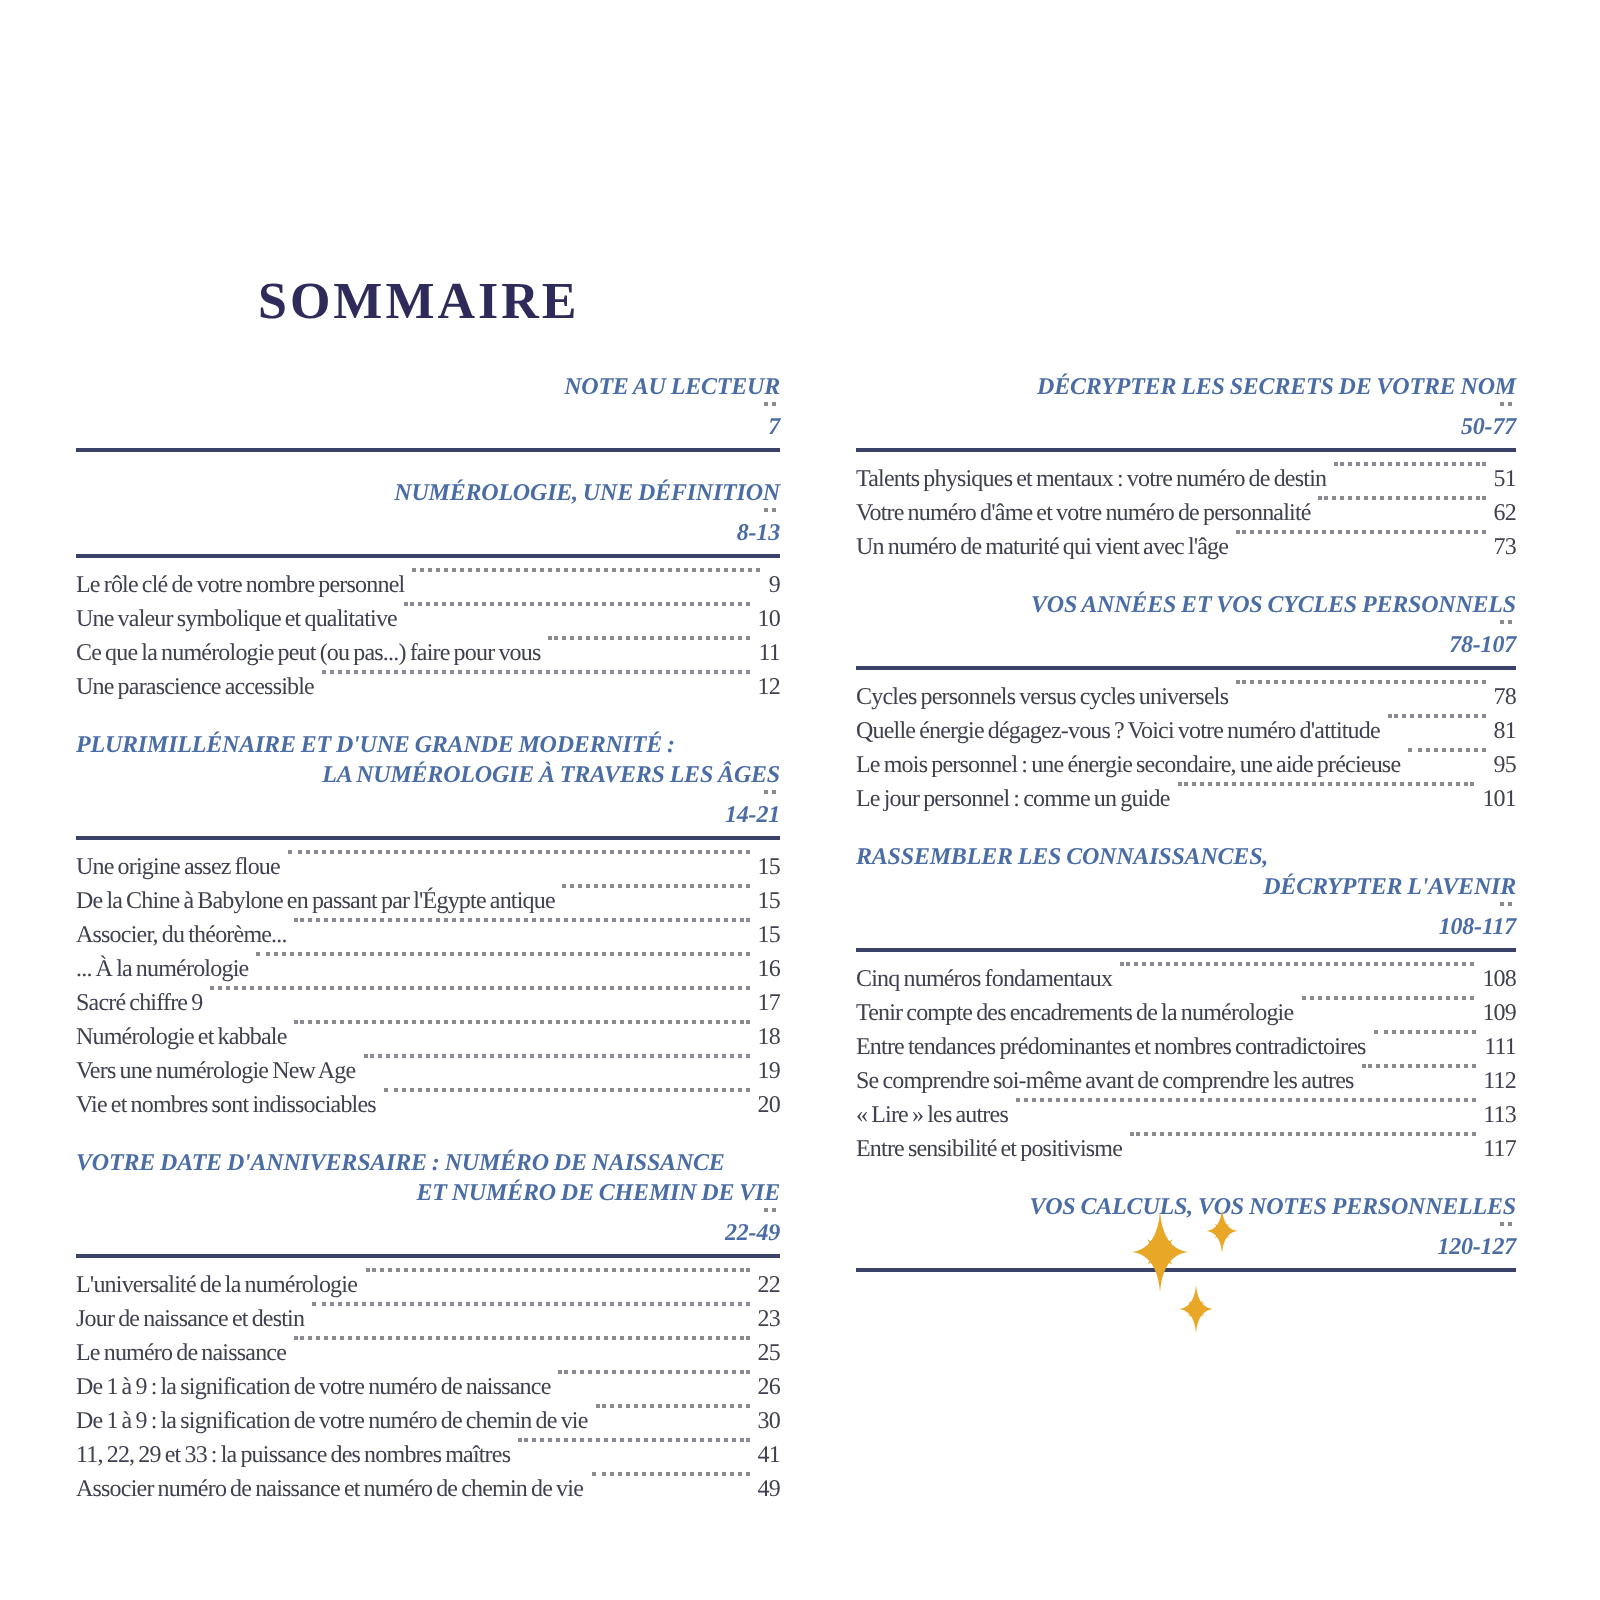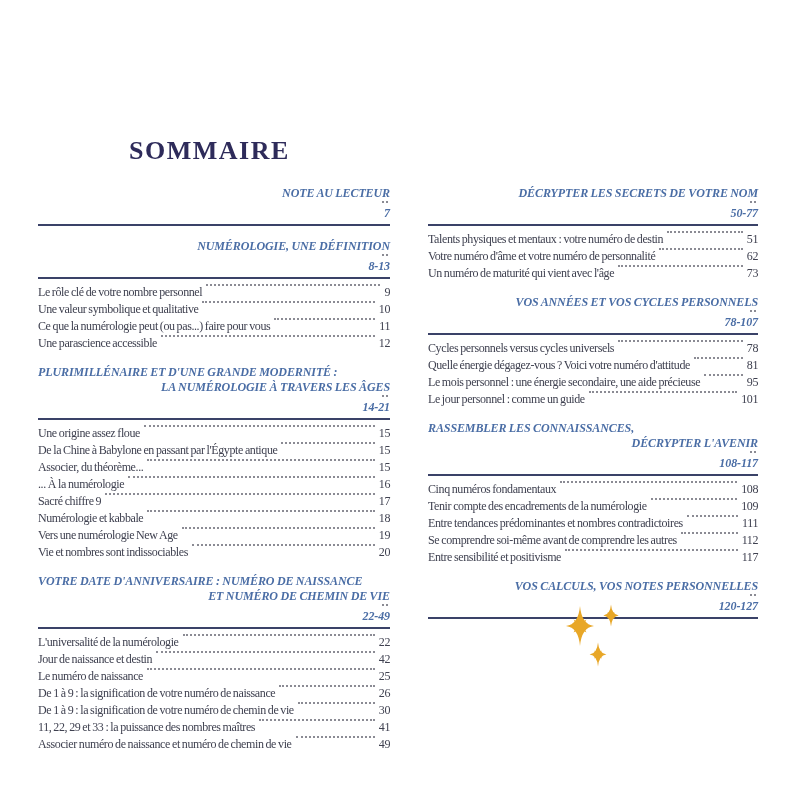--- a/index.html
+++ b/index.html
@@ -146,21 +146,21 @@
         <div class="rule"></div>
         <div class="entries">
           <div class="e-row">
             <span class="e-label">L'universalité de la numérologie</span>
             <span class="dots"></span>
             <span class="pg">22</span>
           </div>
           <div class="e-row">
             <span class="e-label">Jour de naissance et destin</span>
             <span class="dots"></span>
-            <span class="pg">42</span>
+            <span class="pg">23</span>
           </div>
           <div class="e-row">
             <span class="e-label">Le numéro de naissance</span>
             <span class="dots"></span>
             <span class="pg">25</span>
           </div>
           <div class="e-row">
             <span class="e-label">De 1 à 9 : la signification de votre numéro de naissance</span>
             <span class="dots"></span>
             <span class="pg">26</span>
@@ -266,20 +266,25 @@
           </div>
           <div class="e-row">
             <span class="e-label">Entre tendances prédominantes et nombres contradictoires</span>
             <span class="dots"></span>
             <span class="pg">111</span>
           </div>
           <div class="e-row">
             <span class="e-label">Se comprendre soi-même avant de comprendre les autres</span>
             <span class="dots"></span>
             <span class="pg">112</span>
+          </div>
+          <div class="e-row">
+            <span class="e-label">« Lire » les autres</span>
+            <span class="dots"></span>
+            <span class="pg">113</span>
           </div>
           <div class="e-row">
             <span class="e-label">Entre sensibilité et positivisme</span>
             <span class="dots"></span>
             <span class="pg">117</span>
           </div>
         </div>
       </div>
       <div class="section">
         <div>

